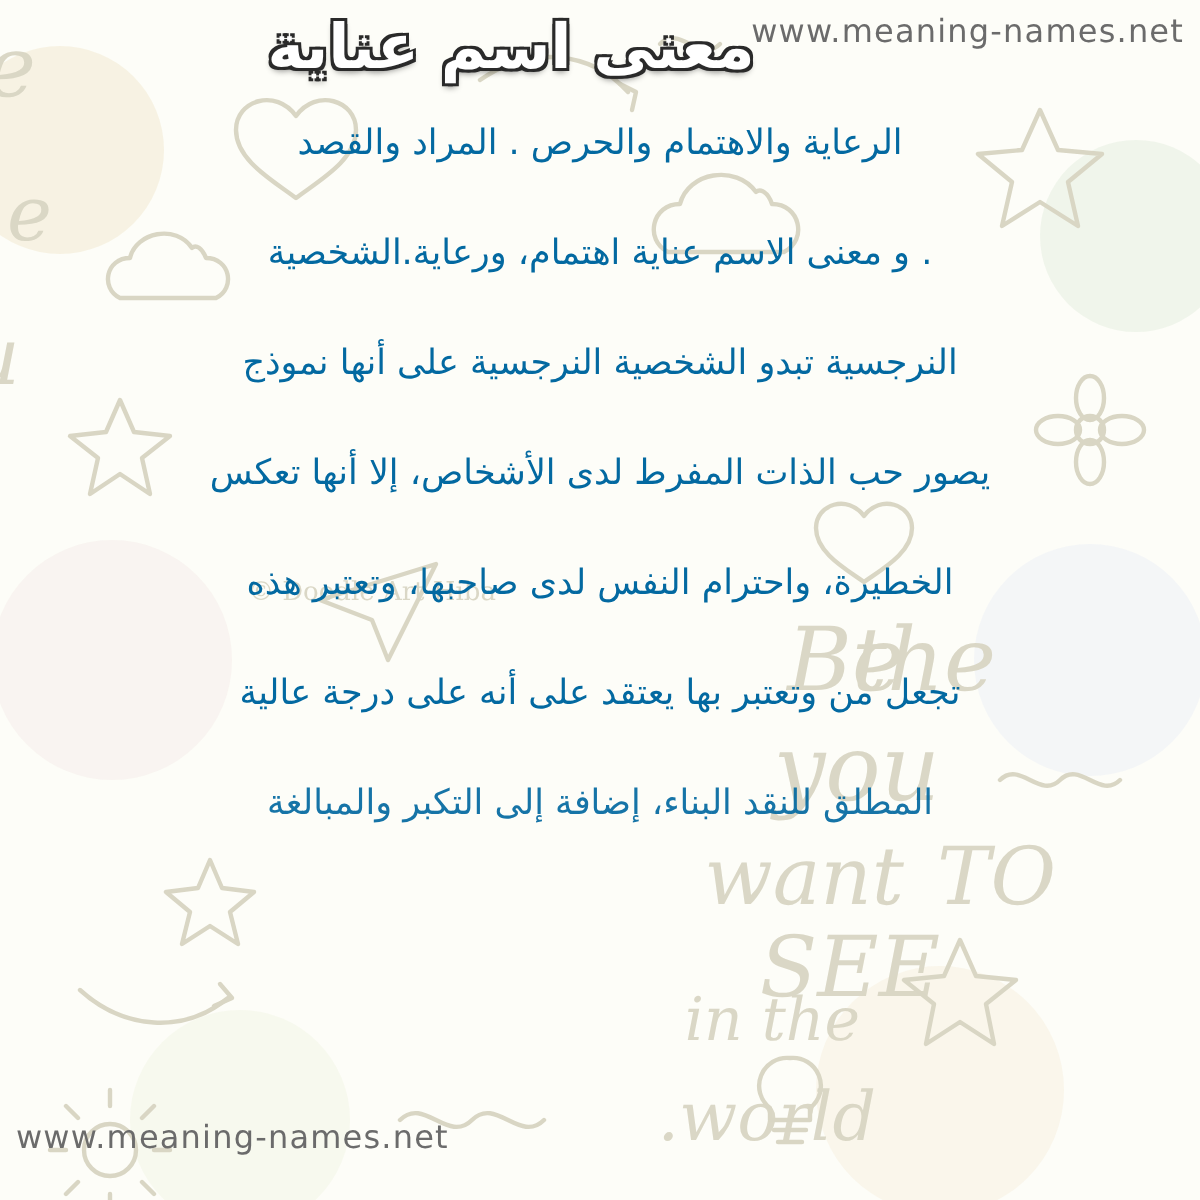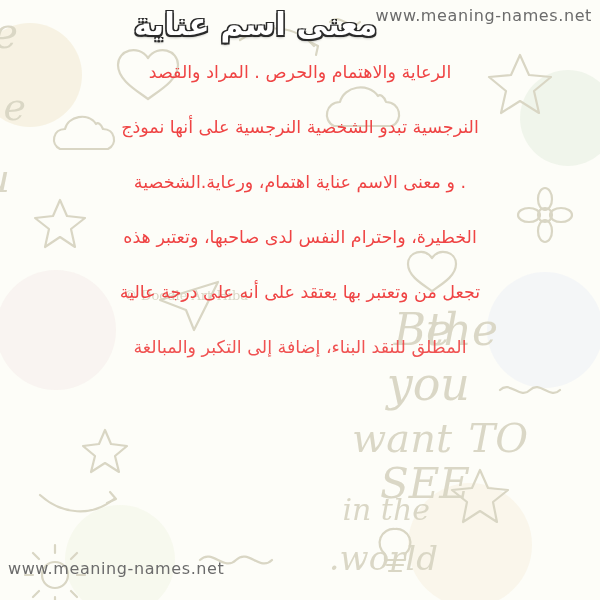--- a/index.html
+++ b/index.html
@@ -87,21 +87,21 @@
     top: 60px;
     left: 0;
     width: 600px;
     z-index: 2;
     padding: 0 34px;
     box-sizing: border-box;
     direction: rtl;
     text-align: center;
   }
   .line {
-    color: #ef4444;
+    color: #0369a1;
     font-size: 17.5px;
     line-height: 25px;
     margin: 0 0 30px 0;
     white-space: nowrap;
     direction: rtl;
   }
   .line:last-child {
     margin-bottom: 0;
   }
   .line.clipped {
@@ -186,20 +186,21 @@
 
   <div class="title-wrap">
     <div class="title">معنى اسم عناية</div>
   </div>
 
   <div class="wm wm-top">www.meaning-names.net</div>
   <div class="wm wm-bottom">www.meaning-names.net</div>
 
   <div class="content">
     <p class="line">الرعاية والاهتمام والحرص . المراد والقصد</p>
+    <p class="line">. و معنى الاسم عناية  اهتمام، ورعاية.الشخصية</p>
     <p class="line">النرجسية تبدو الشخصية النرجسية على أنها نموذج</p>
-    <p class="line">. و معنى الاسم عناية  اهتمام، ورعاية.الشخصية</p>
+    <p class="line">يصور حب الذات المفرط لدى الأشخاص، إلا أنها تعكس</p>
     <p class="line">الخطيرة، واحترام النفس لدى صاحبها، وتعتبر هذه</p>
     <p class="line">تجعل من وتعتبر بها يعتقد على أنه على درجة عالية</p>
     <p class="line clipped">المطلق للنقد البناء، إضافة إلى التكبر والمبالغة</p>
   </div>
 
 </div>
 
 </body></html>

